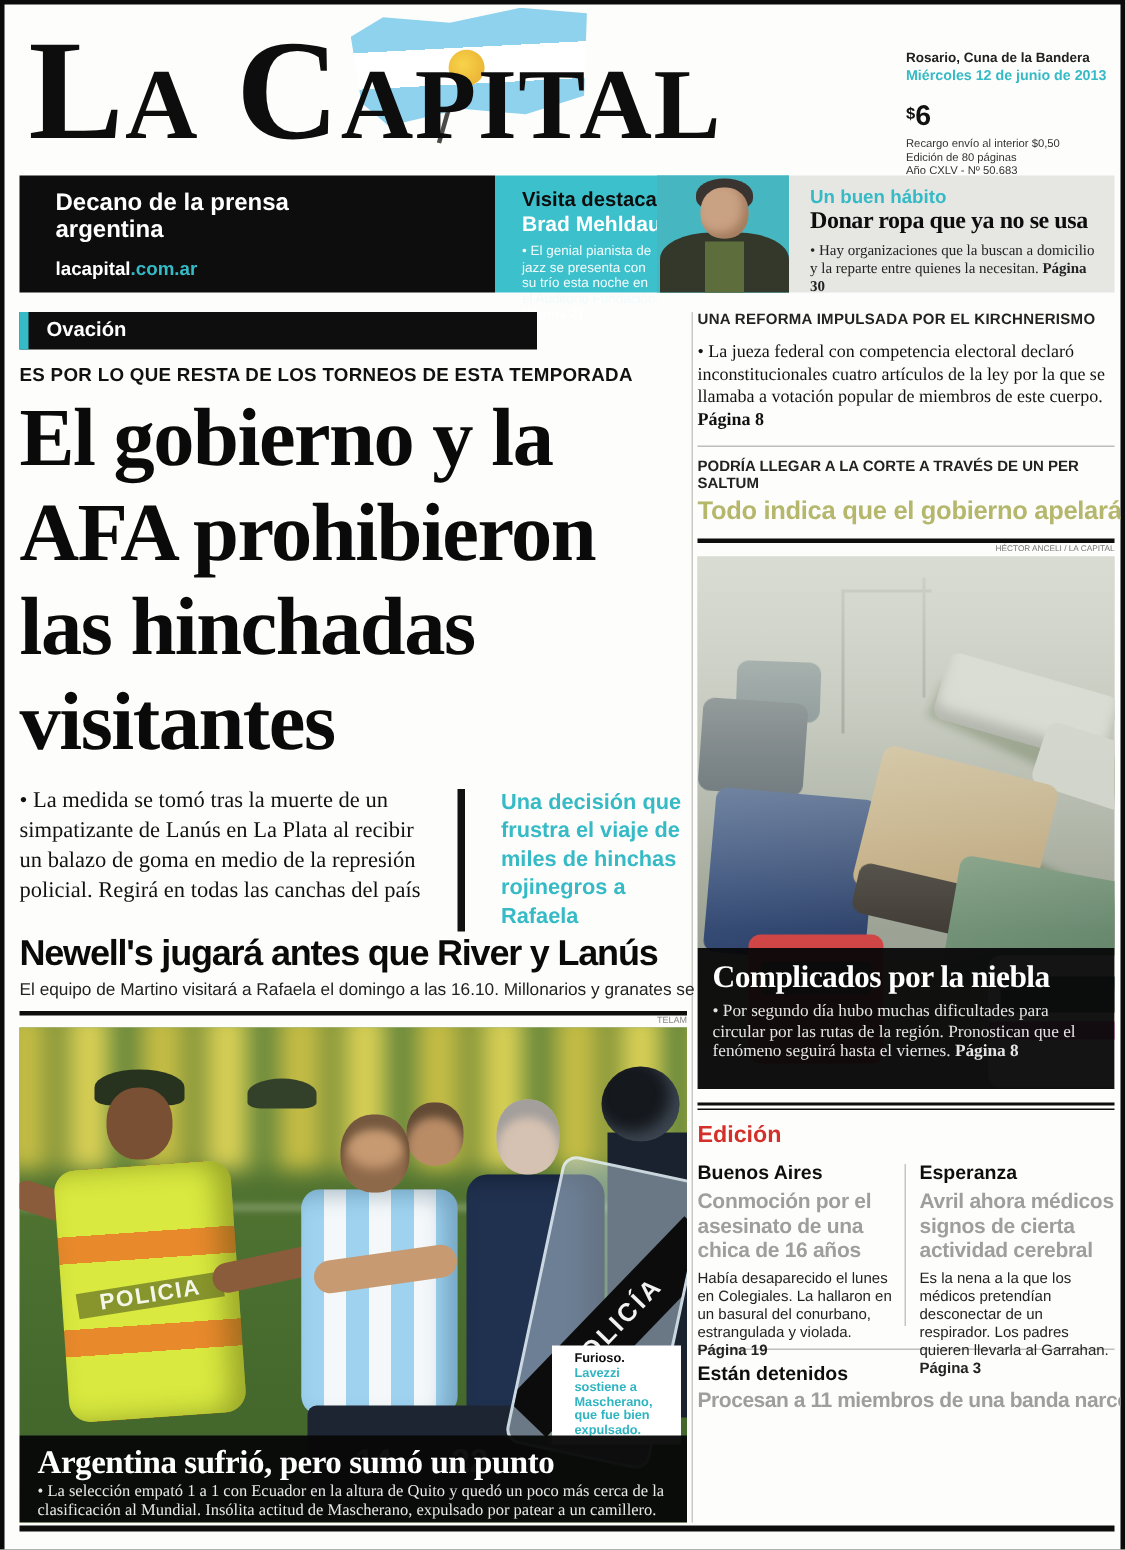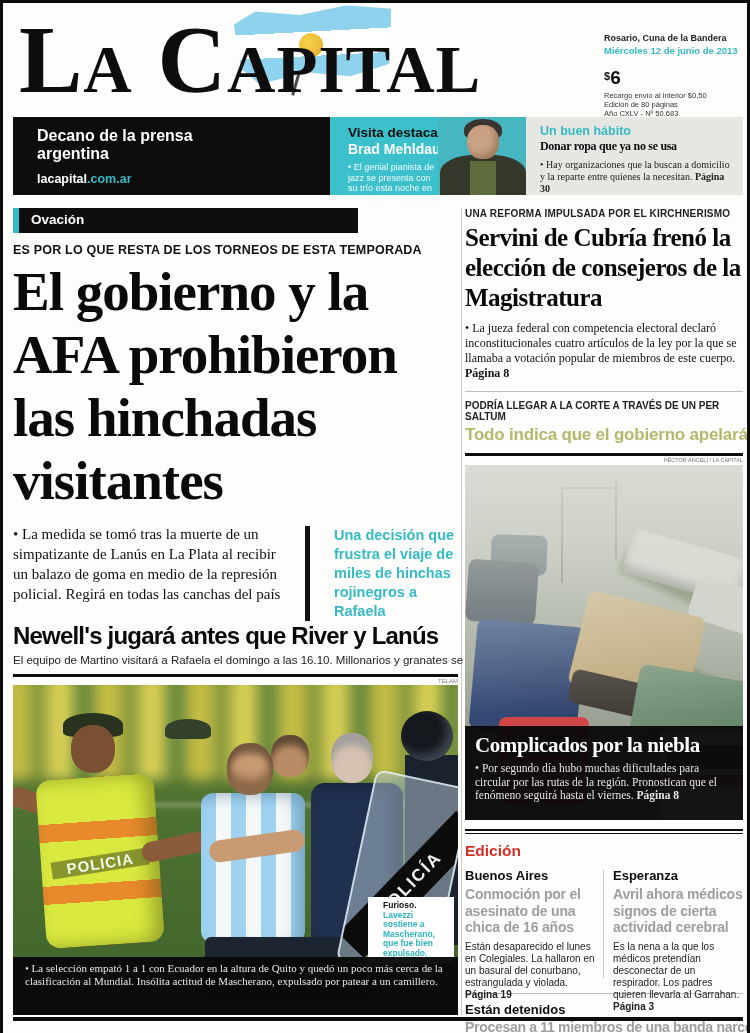--- a/index.html
+++ b/index.html
@@ -59,21 +59,21 @@
   .portrait{ position:absolute; left:425px; top:0; width:88px; height:78px; background:#46b6c0; overflow:hidden; }
   .portrait .hair{ position:absolute; left:26px; top:2px; width:38px; height:22px; border-radius:50% 50% 40% 40%; background:#3a3430; }
   .portrait .face{ position:absolute; left:29px; top:8px; width:32px; height:34px; border-radius:46%; background:#c9a183; box-shadow:inset -4px -4px 6px rgba(120,80,50,.45); }
   .portrait .jacket{ position:absolute; left:2px; top:38px; width:86px; height:44px; border-radius:40% 40% 0 0; background:#33382b; }
   .portrait .shirt{ position:absolute; left:32px; top:44px; width:26px; height:36px; background:#5d6e3c; }
   .strip .box-right{
     position:absolute; left:513px; top:0; width:217px; height:78px; background:#e6e6e3;
     padding:7px 0 0 14px;
   }
   .box-right .k{ font-size:12.5px; font-weight:bold; color:#35bac6; }
-  .box-right .t{ font-family:"Liberation Serif", serif; font-size:12px; font-weight:bold; color:#0d0d0d; margin-top:1px; white-space:nowrap; letter-spacing:-.3px; }
+  .box-right .t{ font-family:"Liberation Serif", serif; font-size:16px; font-weight:bold; color:#0d0d0d; margin-top:1px; white-space:nowrap; letter-spacing:-.3px; }
   .box-right .n{ font-family:"Liberation Serif", serif; font-size:10px; line-height:12px; color:#222; margin-top:5px; width:196px; }
   
   .vdiv{ position:absolute; left:458px; top:205px; width:1px; height:807px; background:#c9c9c5; }
   .colL{ position:absolute; left:10px; top:205px; width:445px; }
   .colR{ position:absolute; left:462px; top:205px; width:278px; }
   
   .ovacion{ position:relative; width:345px; height:25px; background:#0e0e0e; }
   .ovacion .accent{ position:absolute; left:0; top:0; width:6px; height:25px; background:#35bac6; }
   .ovacion .lbl{ position:absolute; left:18px; top:4px; color:#fff; font-weight:bold; font-size:13.5px; }
   .lead-kicker{ margin-top:10px; font-size:12.5px; font-weight:bold; letter-spacing:.2px; color:#111; }
@@ -269,28 +269,28 @@
         <span class="n2">22</span>
       </div>
       <div class="fig shield">
         <div class="band">POLICÍA</div>
       </div>
       <div class="inset">
         <span class="lead">Furioso.</span>
         <span class="rest">Lavezzi sostiene a Mascherano, que fue bien expulsado.</span>
       </div>
       <div class="mcaption">
+        <div class="t">Argentina sufrió, pero sumó un punto</div>
         <div class="n">• La selección empató 1 a 1 con Ecuador en la altura de Quito y quedó un poco más cerca de la clasificación al Mundial. Insólita actitud de Mascherano, expulsado por patear a un camillero.</div>
       </div>
     </div>
   </div>
 
   <div class="colR">
     <div class="k1">UNA REFORMA IMPULSADA POR EL KIRCHNERISMO</div>
-    <div class="h1r">Servini de Cubría frenó la elección de consejeros de la Magistratura</div>
     <div class="s1r note"><span>• La jueza federal con competencia electoral declaró inconstitucionales cuatro artículos de la ley por la que se llamaba a votación popular de miembros de este cuerpo.</span> <b>Página 8</b></div>
     <div class="hr-thin"></div>
     <div class="k2">PODRÍA LLEGAR A LA CORTE A TRAVÉS DE UN PER SALTUM</div>
     <div class="h2r">Todo indica que el gobierno apelará el fallo</div>
     <div class="ruleR"></div>
     <div class="creditR">HÉCTOR ANCELI / LA CAPITAL</div>
 
     <div class="fphoto">
       <div class="fog-sign"></div>
       <div class="fog-arm"></div>
@@ -319,21 +319,21 @@
       </div>
     </div>
 
     <div class="hr-double"></div>
     <div class="ademas-t">Edición</div>
 
     <div class="ademas-cols">
       <div class="acol l">
         <div class="k">Buenos Aires</div>
         <div class="h">Conmoción por el asesinato de una chica de 16 años</div>
-        <div class="n note"><span>Están desaparecido el lunes en Colegiales. La hallaron en un basural del conurbano, estrangulada y violada.</span> <b>Página 19</b></div>
+        <div class="n note"><span>Había desaparecido el lunes en Colegiales. La hallaron en un basural del conurbano, estrangulada y violada.</span> <b>Página 19</b></div>
       </div>
       <div class="acol-div"></div>
       <div class="acol r">
         <div class="k">Esperanza</div>
         <div class="h">Avril ahora médicos signos de cierta actividad cerebral</div>
         <div class="n note"><span>Es la nena a la que los médicos pretendían desconectar de un respirador. Los padres quieren llevarla al Garrahan.</span> <b>Página 3</b></div>
       </div>
     </div>
 
     <div class="hr-thin"></div>

